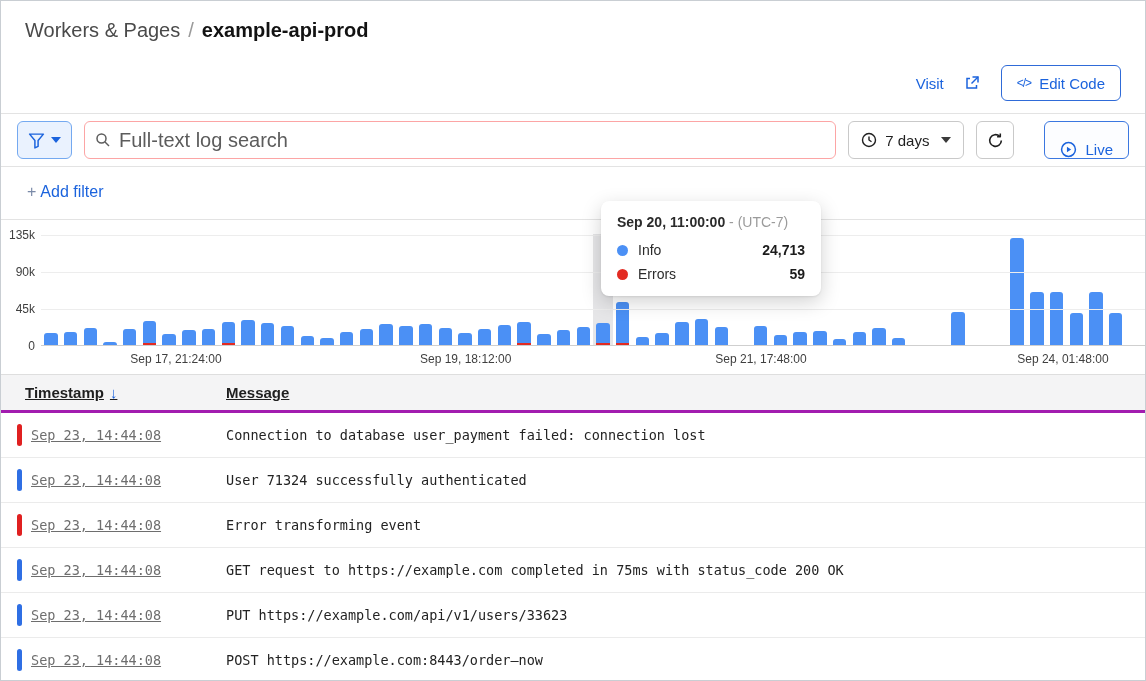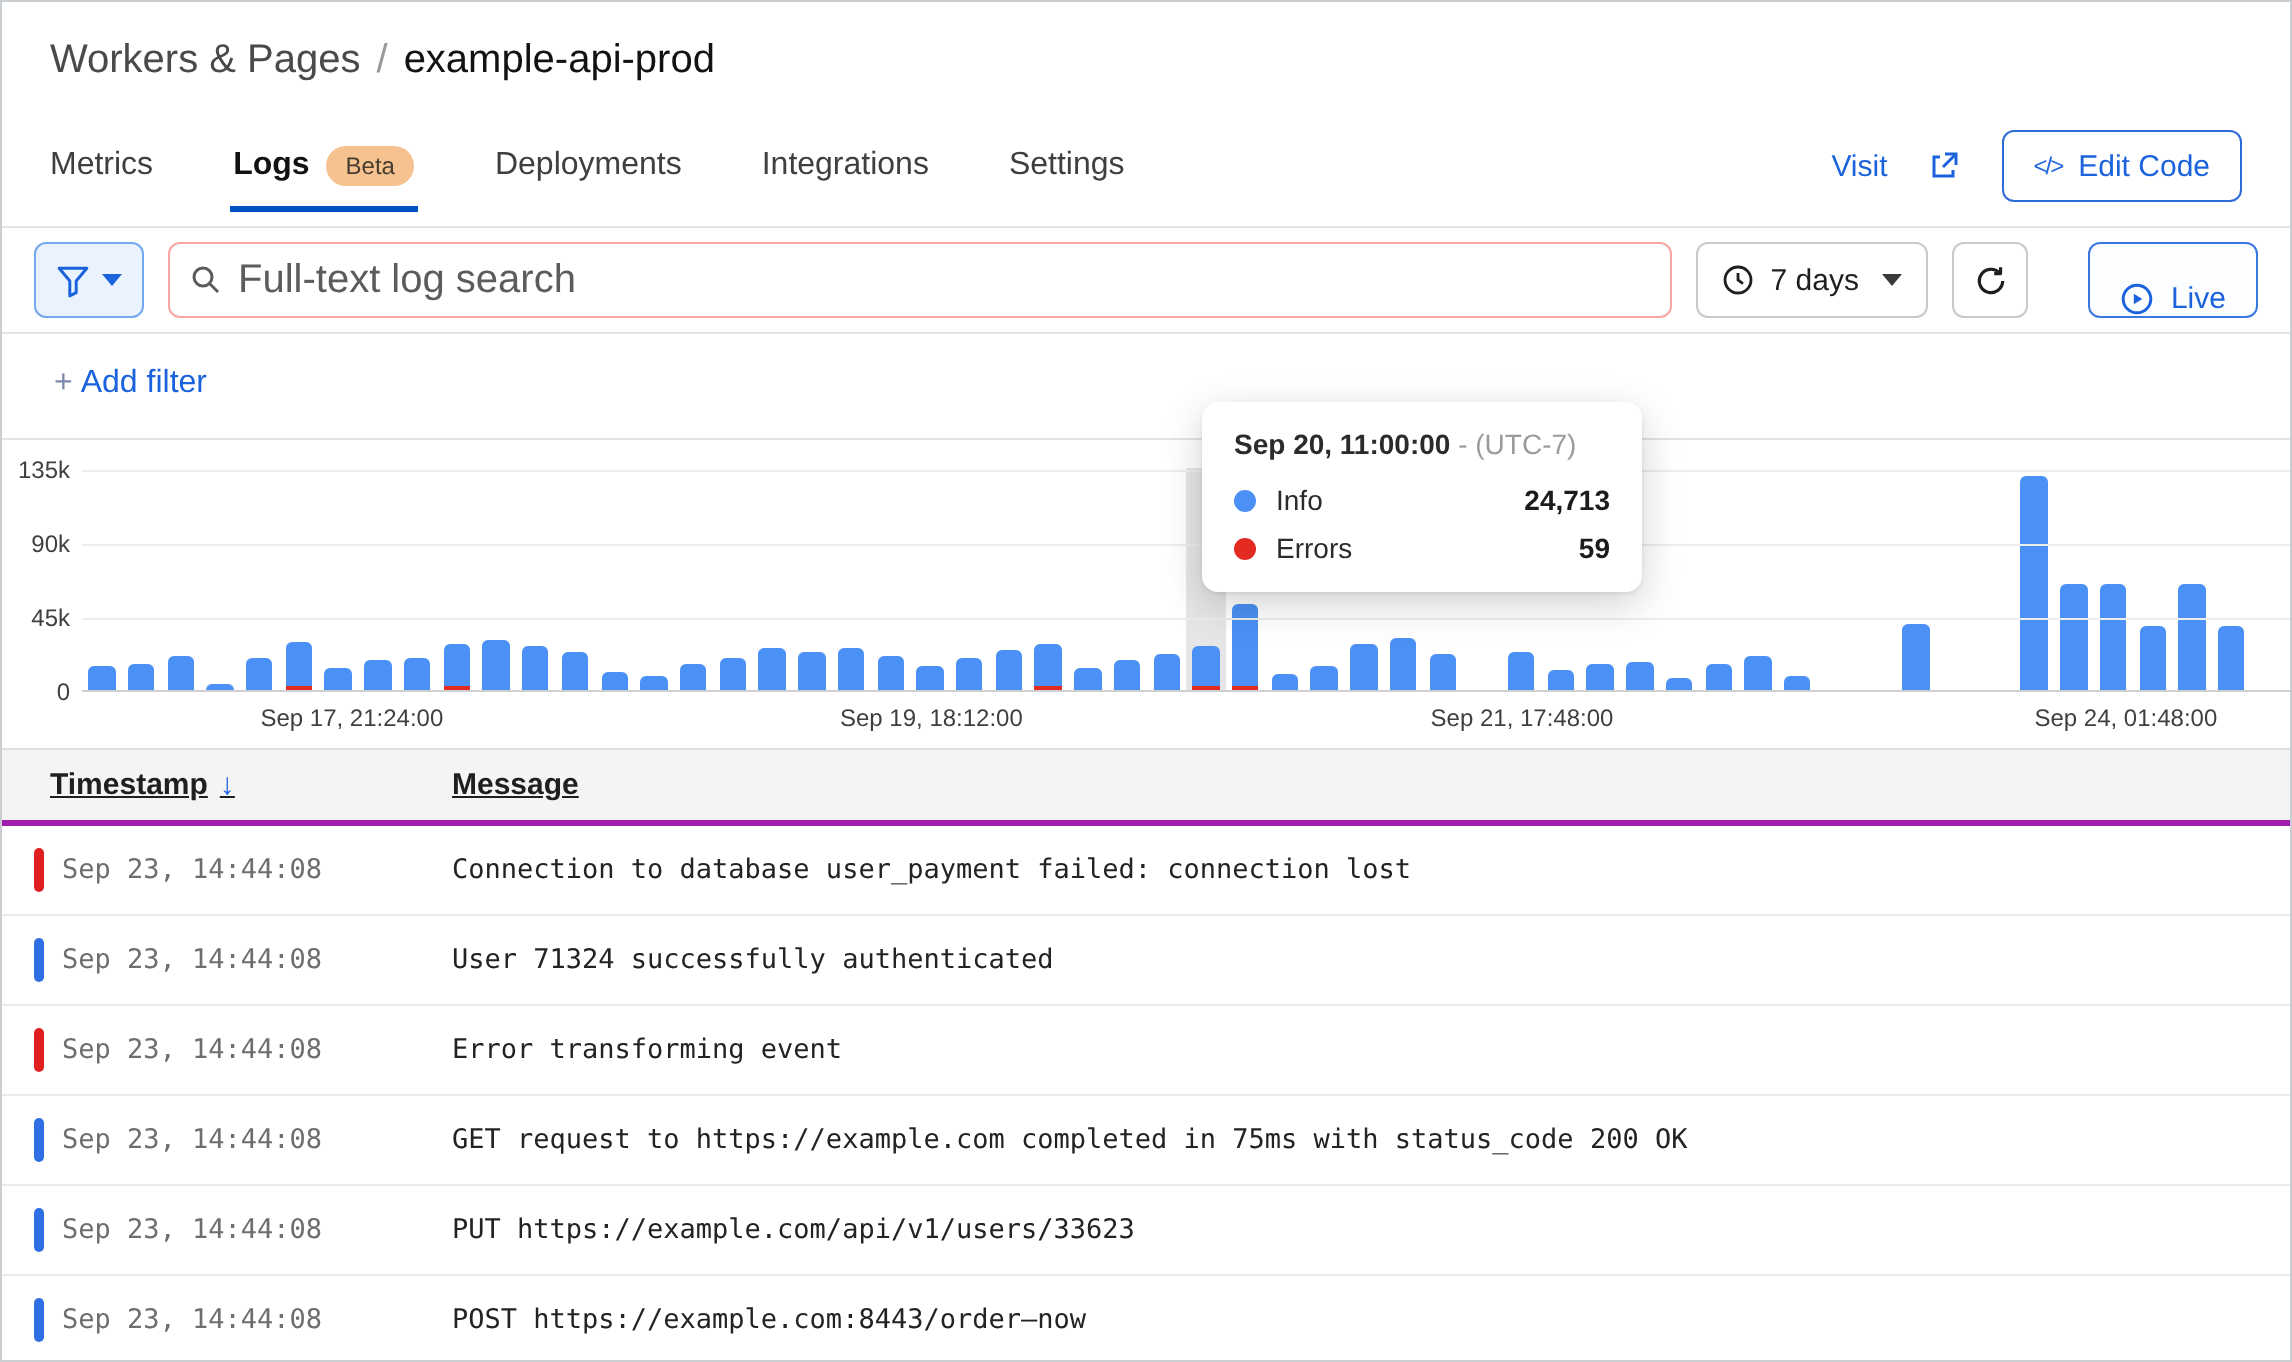--- a/index.html
+++ b/index.html
@@ -9,21 +9,21 @@
     background:#ffffff; color:#1f1f1f;
     border:1px solid #c9ced3;
     overflow:hidden; position:relative;
   }
 
   
   .header { padding:18px 24px 0 24px; border-bottom:1px solid #e3e3e3; height:113px; }
   .breadcrumb { font-size:20px; display:flex; gap:8px; align-items:center; }
   .breadcrumb .section { color:#4a4a4a; }
   .breadcrumb .sep { color:#9a9a9a; }
-  .breadcrumb .current { color:#121212; font-weight:normal; }
+  .breadcrumb .current { color:#121212; font-weight:bold; }
   .tabs-row { display:flex; align-items:center; margin-top:18px; height:46px; }
   .tabs { display:flex; gap:40px; height:100%; }
   .tab { font-size:16px; color:#3f3f3f; display:flex; align-items:center; gap:8px; cursor:pointer; height:100%; position:relative; }
   .tab.active { color:#121212; font-weight:600; }
   .tab.active::after { content:""; position:absolute; left:-2px; right:-2px; bottom:0; height:3px; background:#0051c3; }
   .badge-beta { background:#f6c28f; color:#473c30; font-size:12px; font-weight:normal; padding:3px 10px; border-radius:999px; }
   .header-actions { margin-left:auto; display:flex; align-items:center; gap:22px; }
   .visit-link { color:#1b63dd; font-size:15px; display:flex; align-items:center; gap:21px; cursor:pointer; }
   .btn-editcode { display:flex; align-items:center; gap:8px; border:1px solid #2f6bd8; color:#1b63dd; font-size:15px; border-radius:6px; height:36px; padding:0 15px; background:#fff; cursor:pointer; }
   .code-glyph { font-size:12px; letter-spacing:-1px; }
@@ -72,51 +72,33 @@
   .log-table { border-top:1px solid #dedede; }
   .thead { display:flex; align-items:center; background:#f4f4f5; height:38px; border-bottom:3px solid #a21caf; font-size:15px; font-weight:bold; color:#1f1f1f;text-decoration:underline; }
   .col-ts { width:225px; padding-left:24px; display:flex; align-items:center; gap:6px; }
   .sort-arrow { color:#1b63dd; font-weight:normal; font-size:15px; }
   .trow { display:flex; align-items:center; height:45px; border-bottom:1px solid #ebebeb; background:#fff; }
   .trow .col-ts { padding-left:16px; gap:9px; }
   .sev { width:5px; height:22px; border-radius:3px; flex:none; }
   .sev.error { background:#e02020; }
   .sev.info { background:#2f6fe4; }
   .mono { font-family:"DejaVu Sans Mono", monospace; font-size:13.5px; }
-  .ts-text { color:#6e6e6e; }
+  .ts-text { color:#6e6e6e;text-decoration:underline; }
   .msg-text { color:#232323; }
 </style>
 </head>
 <body>
 
 <div class="header">
   <div class="breadcrumb">
     <span class="section">Workers &amp; Pages</span>
     <span class="sep">/</span>
     <span class="current">example-api-prod</span>
   </div>
   <div class="tabs-row">
-    <div class="tabs">
-      <div class="tab">
-          <span>Metrics</span>
-        </div>
-      <div class="tab active">
-        <span>Logs</span>
-        <span class="badge-beta">Beta</span>
-      </div>
-      <div class="tab">
-          <span>Deployments</span>
-        </div>
-      <div class="tab">
-          <span>Integrations</span>
-        </div>
-      <div class="tab">
-          <span>Settings</span>
-        </div>
-    </div>
     <div class="header-actions">
       <span class="visit-link">
         <span>Visit</span>
         <svg width="14" height="14" viewBox="0 0 14 14" fill="none" stroke="#1b63dd" stroke-width="1.5">
             <path d="M5 2.5H2v9.5h9.5V9"></path>
             <path d="M7.5 1h5.5v5.5"></path>
             <path d="M13 1L6.5 7.5"></path>
           </svg>
       </span>
       <button class="btn-editcode">

